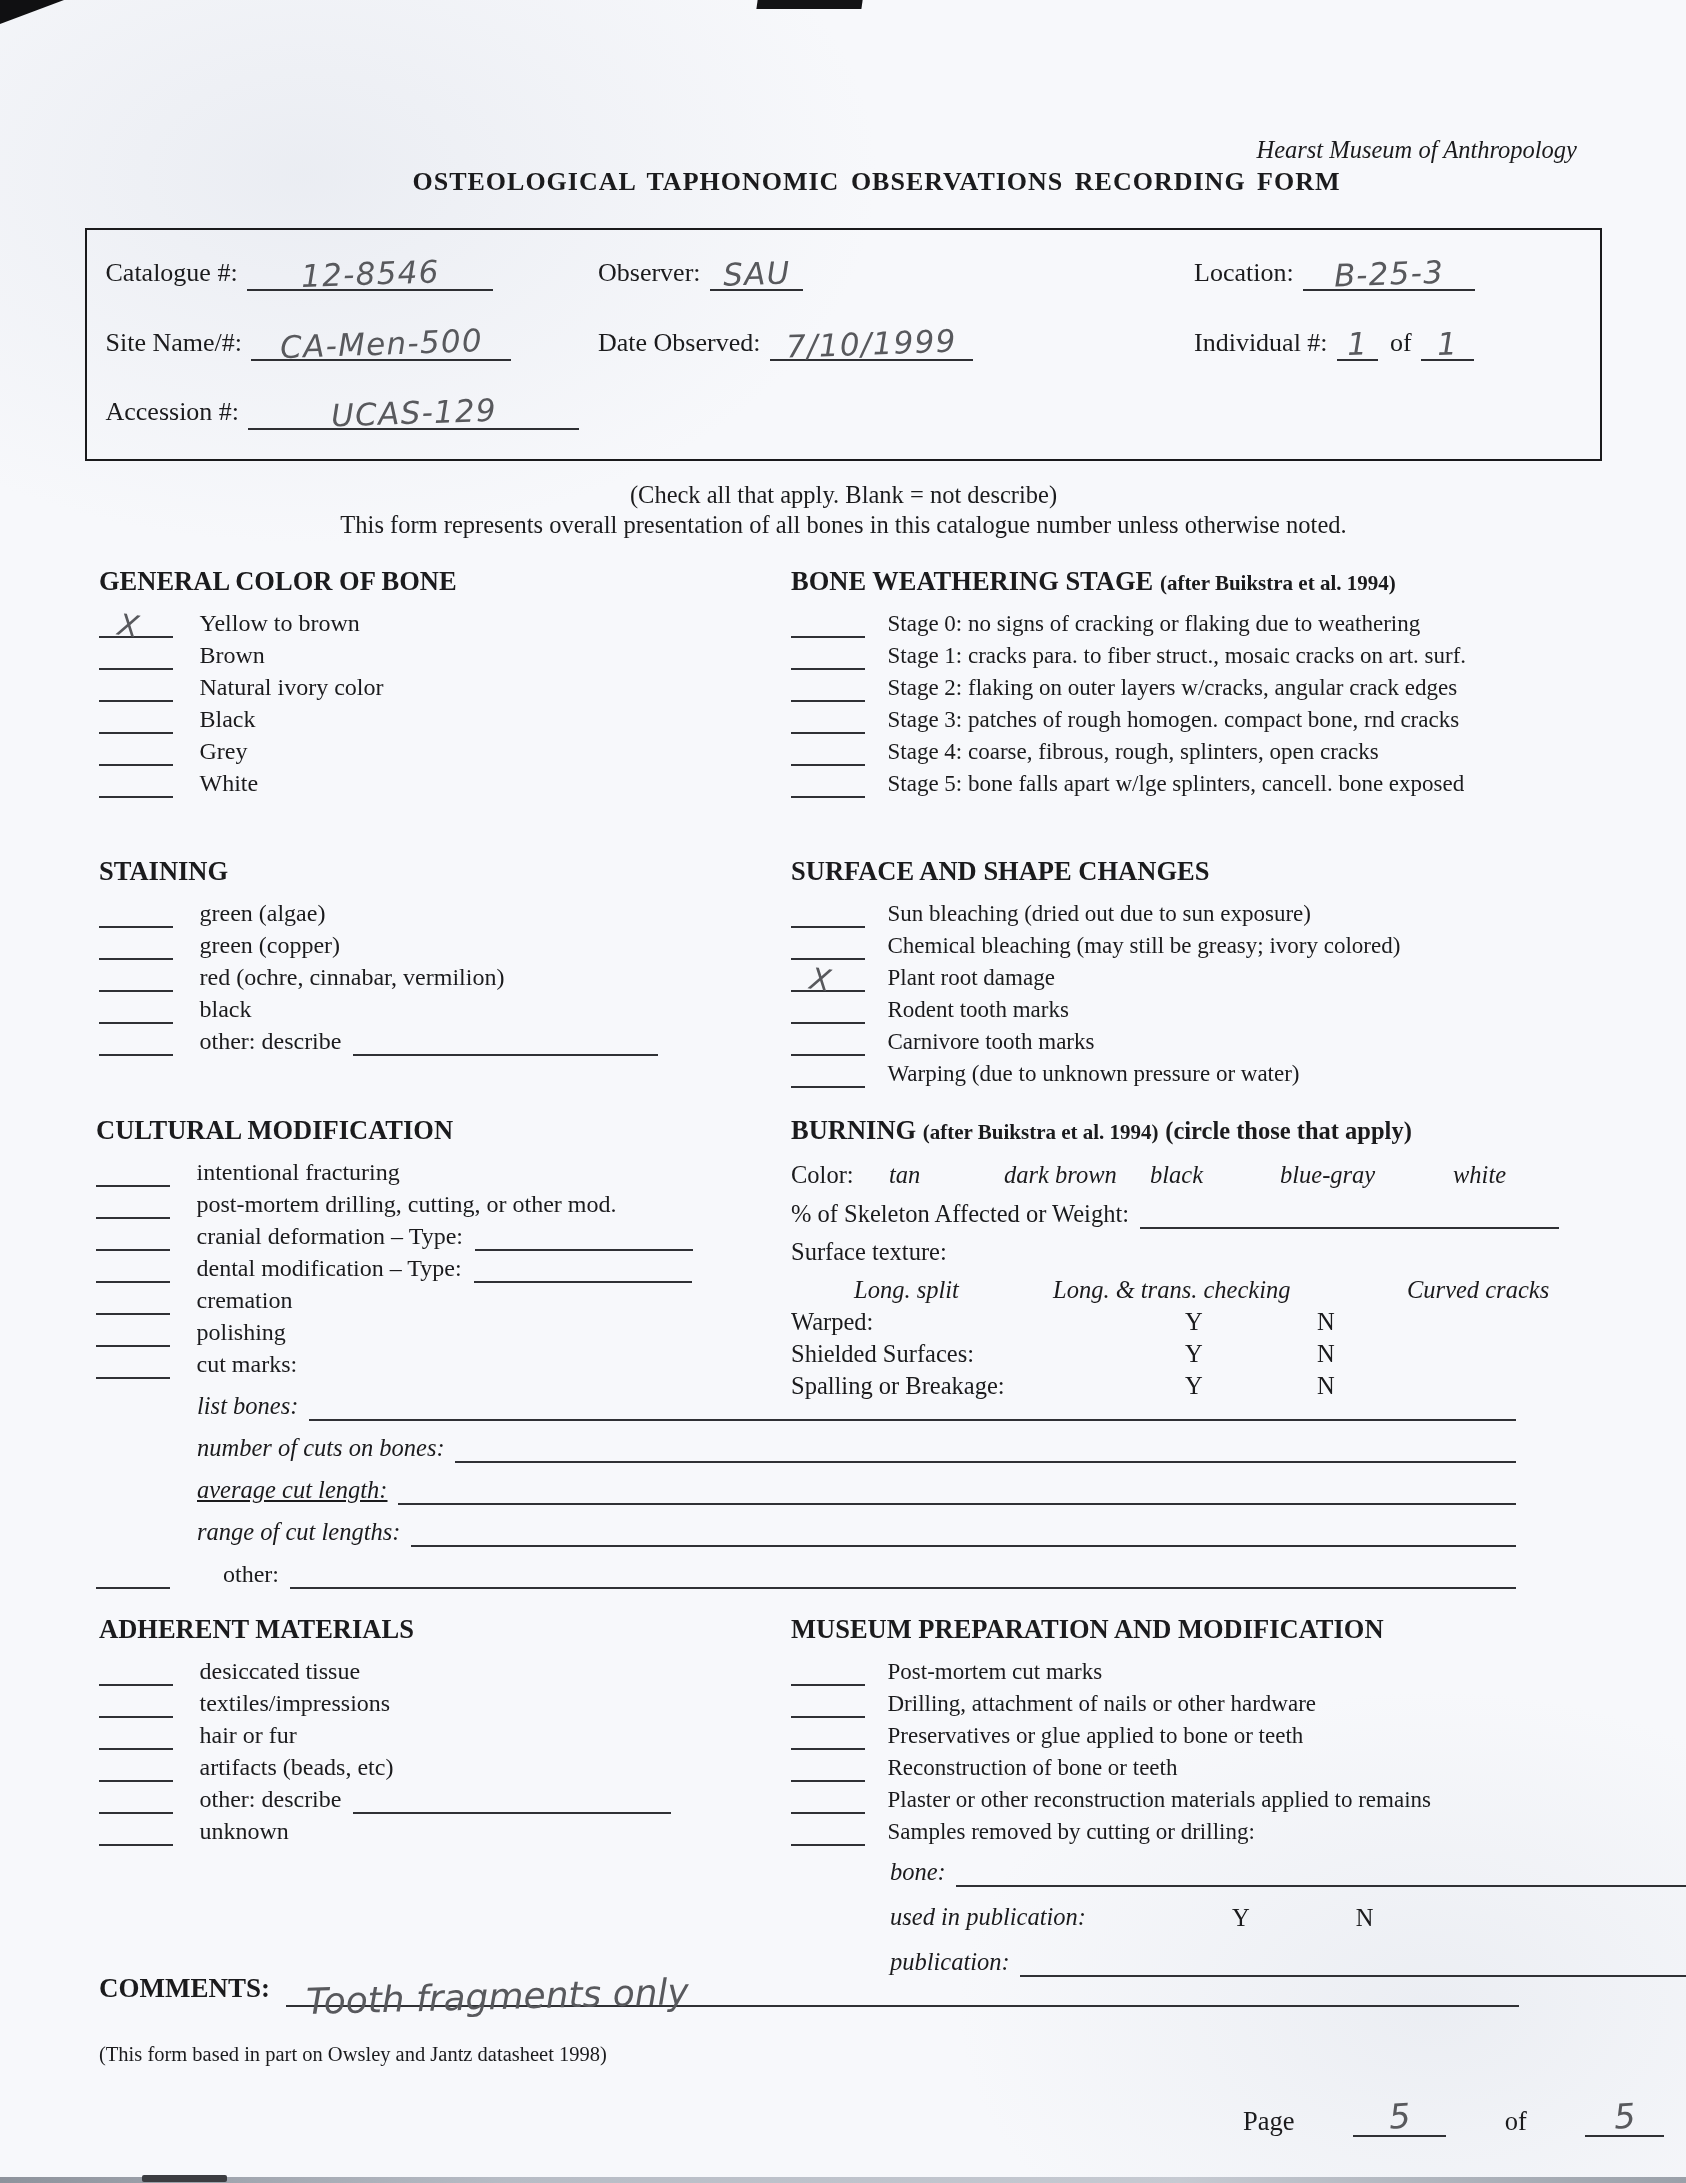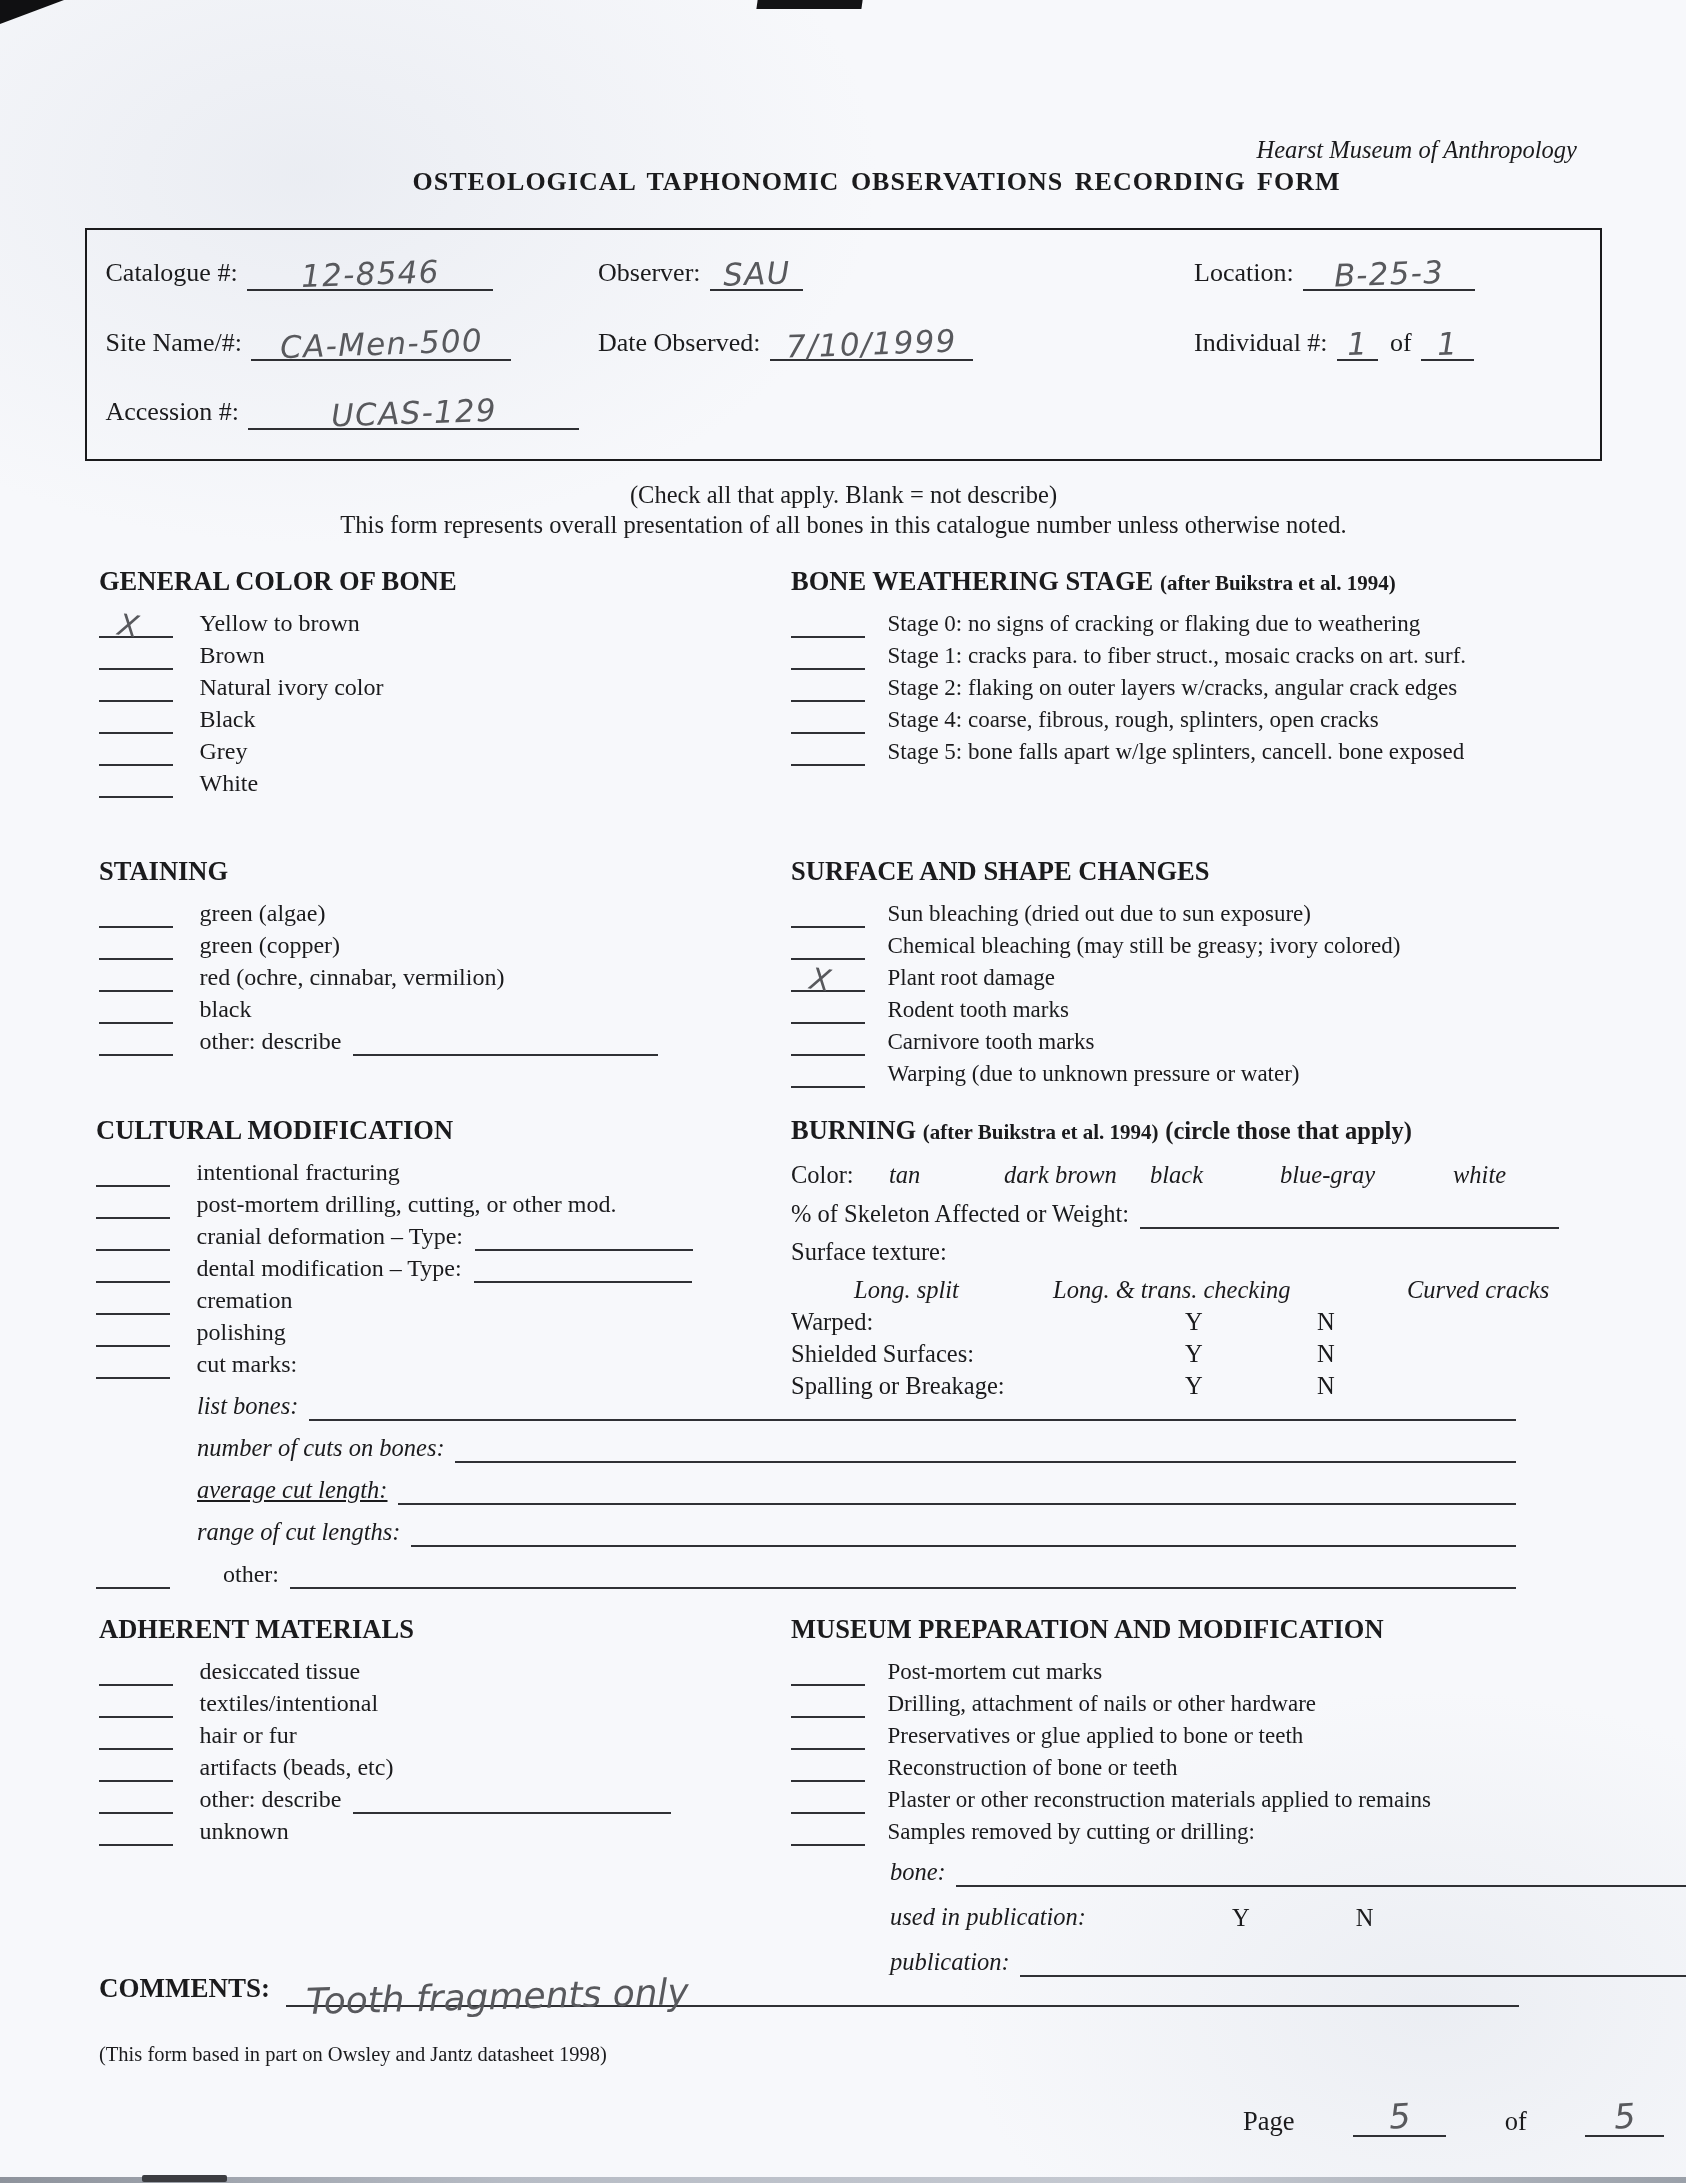--- a/index.html
+++ b/index.html
@@ -189,20 +189,26 @@
     <div class="chk">
       <span class="chk-blank">
           <span class="chk-mark hand"></span>
         </span>
       <span class="chk-label">Stage 2: flaking on outer layers w/cracks, angular crack edges</span>
     </div>
     <div class="chk">
       <span class="chk-blank">
           <span class="chk-mark hand"></span>
         </span>
+      <span class="chk-label">Stage 3: patches of rough homogen. compact bone, rnd cracks</span>
+    </div>
+    <div class="chk">
+      <span class="chk-blank">
+          <span class="chk-mark hand"></span>
+        </span>
       <span class="chk-label">Stage 4: coarse, fibrous, rough, splinters, open cracks</span>
     </div>
     <div class="chk">
       <span class="chk-blank">
           <span class="chk-mark hand"></span>
         </span>
       <span class="chk-label">Stage 5: bone falls apart w/lge splinters, cancell. bone exposed</span>
     </div>
   </div>
 
@@ -400,21 +406,21 @@
     <div class="chk">
       <span class="chk-blank">
           <span class="chk-mark hand"></span>
         </span>
       <span class="chk-label">desiccated tissue</span>
     </div>
     <div class="chk">
       <span class="chk-blank">
           <span class="chk-mark hand"></span>
         </span>
-      <span class="chk-label">textiles/intentional</span>
+      <span class="chk-label">textiles/impressions</span>
     </div>
     <div class="chk">
       <span class="chk-blank">
           <span class="chk-mark hand"></span>
         </span>
       <span class="chk-label">hair or fur</span>
     </div>
     <div class="chk">
       <span class="chk-blank">
           <span class="chk-mark hand"></span>

